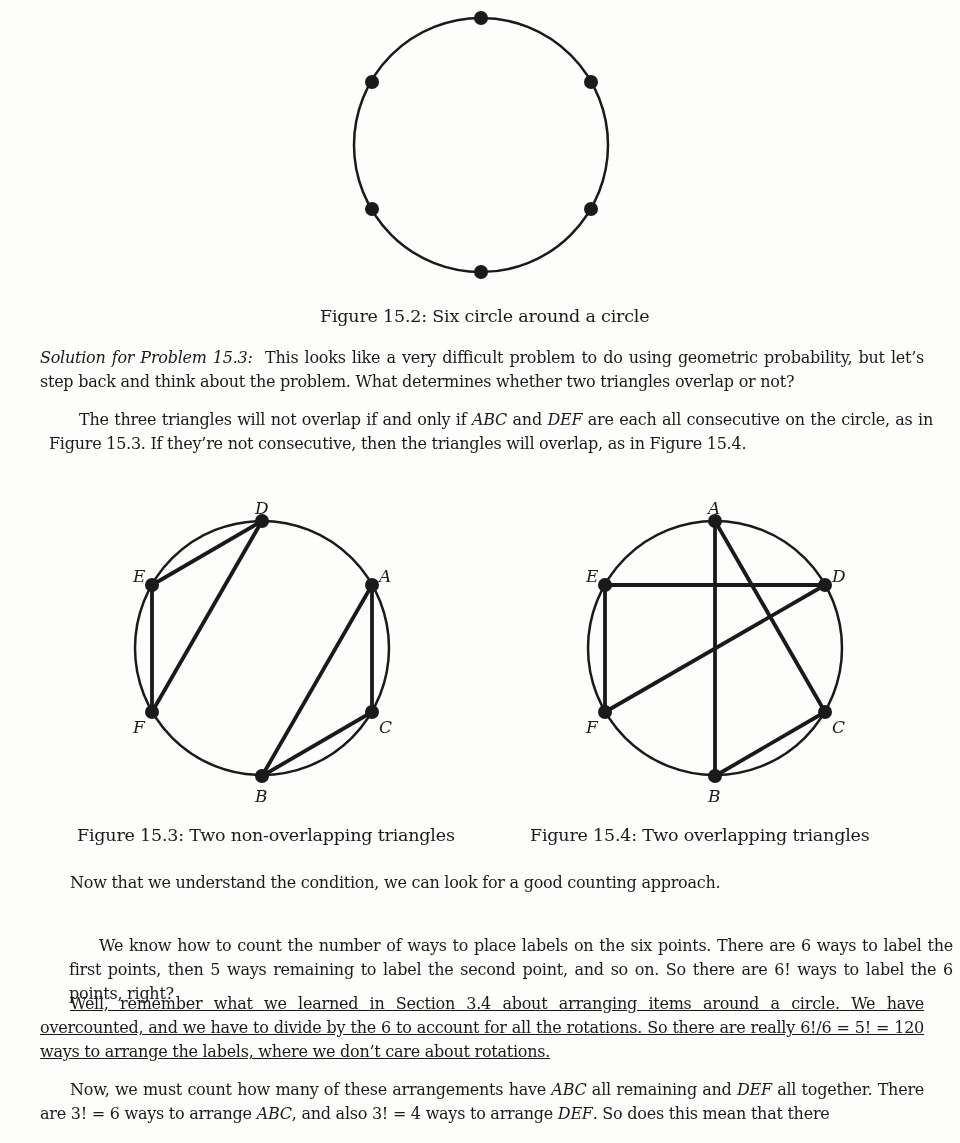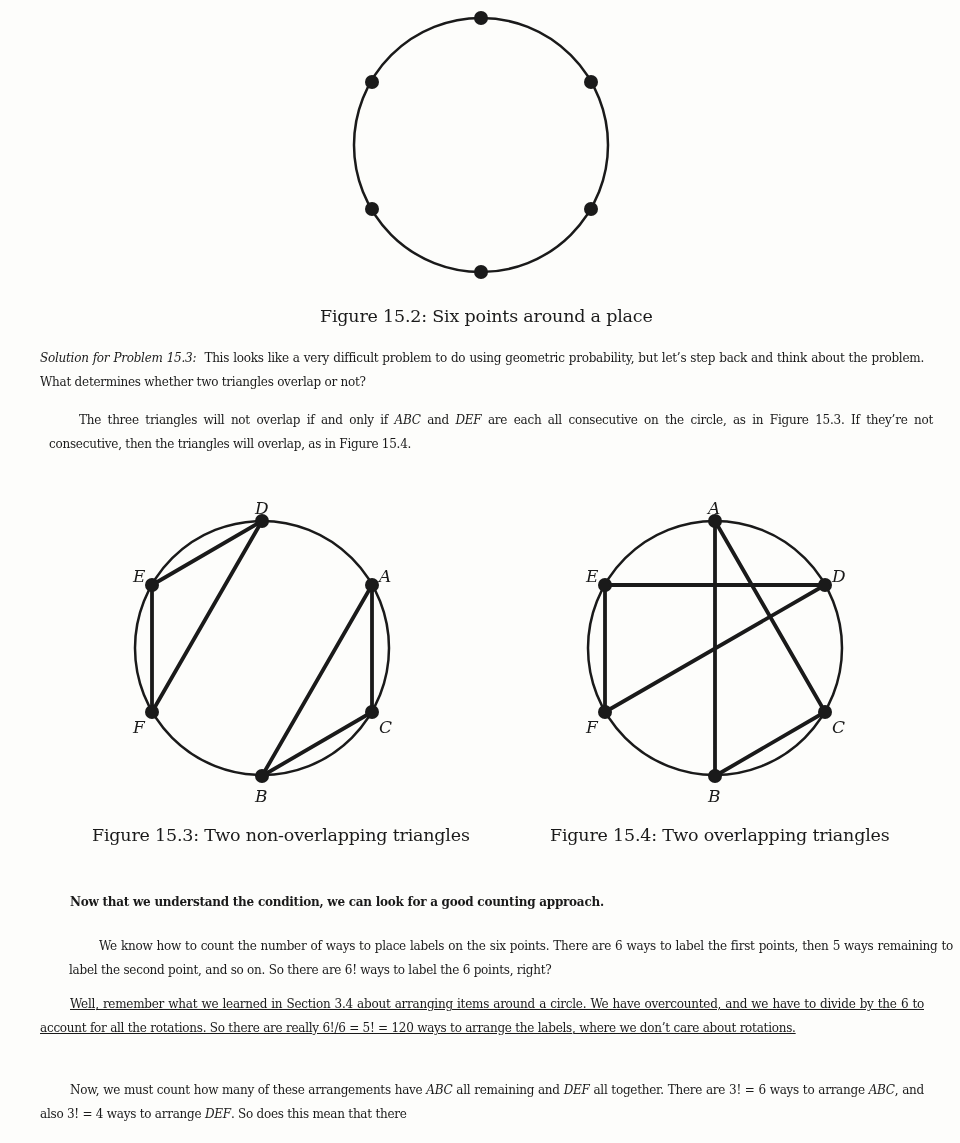--- a/index.html
+++ b/index.html
@@ -3,21 +3,21 @@
 <meta charset="utf-8">
 <style>
   html, body { margin: 0; padding: 0; }
   body {
     width: 960px; height: 1143px; background: #fdfdfb; position: relative; overflow: hidden;
     font-family: "DejaVu Serif", "Liberation Serif", serif; color: #1a1a1a;
   }
   svg { position: absolute; left: 0; top: 0; }
   .caption { position: absolute; font-size: 17.5px; white-space: nowrap; letter-spacing: -0.2px; }
   .para {
-    position: absolute; left: 40px; width: 884px; font-size: 12px; line-height: 24px;
+    position: absolute; left: 40px; width: 884px; font-size: 16px; line-height: 24px;
     text-align: justify; letter-spacing: -0.25px;
   }
   .para .indent { display: inline-block; width: 30px; }
   .it { font-style: italic; }
   .lbl { font-family: "DejaVu Serif", "Liberation Serif", serif; font-style: italic; font-size: 17px; fill: #1a1a1a; }
 </style>
 </head>
 <body>
 
 <svg width="960" height="300" viewBox="0 0 960 300">
@@ -25,21 +25,21 @@
   <g fill="#1a1a1a">
     <circle cx="481" cy="18" r="7"></circle>
     <circle cx="372" cy="82" r="7"></circle>
     <circle cx="591" cy="82" r="7"></circle>
     <circle cx="372" cy="209" r="7"></circle>
     <circle cx="591" cy="209" r="7"></circle>
     <circle cx="481" cy="272" r="7"></circle>
   </g>
 </svg>
 
-<div class="caption" style="left:320px; top:306px;">Figure 15.2: Six points around a place</div>
+<div class="caption" style="left:320px; top:306px;">Figure 15.2: Six circle around a circle</div>
 
 <div class="para" style="top:346px;">
   <span class="it">Solution for Problem 15.3:</span>&nbsp;
   <span>This looks like a very difficult problem to do using geometric probability, but let’s step back and think about the problem. What determines whether two triangles overlap or not?</span>
 </div>
 
 <div class="para" style="top:408px;margin-left:9px;">
   <span class="indent"></span><span>The three triangles will not overlap if and only if </span><span class="it">ABC</span><span> and </span><span class="it">DEF</span><span> are each all consecutive on the circle, as in Figure 15.3. If they’re not consecutive, then the triangles will overlap, as in Figure 15.4.</span>
 </div>
 
@@ -83,24 +83,24 @@
     </g>
     <text class="lbl" x="708" y="514">A</text>
     <text class="lbl" x="586" y="582">E</text>
     <text class="lbl" x="832" y="582">D</text>
     <text class="lbl" x="586" y="733">F</text>
     <text class="lbl" x="832" y="733">C</text>
     <text class="lbl" x="708" y="802">B</text>
   </g>
 </svg>
 
-<div class="caption" style="left:92px; top:825px;">Figure 15.3: Two non-overlapping triangles</div>
-<div class="caption" style="left:550px; top:825px;">Figure 15.4: Two overlapping triangles</div>
+<div class="caption" style="left:77px; top:825px;">Figure 15.3: Two non-overlapping triangles</div>
+<div class="caption" style="left:530px; top:825px;">Figure 15.4: Two overlapping triangles</div>
 
-<div class="para" style="top:890px;font-weight:bold;">
+<div class="para" style="top:871px;">
   <span class="indent"></span><span>Now that we understand the condition, we can look for a good counting approach.</span>
 </div>
 
 <div class="para" style="top:934px;margin-left:29px;">
   <span class="indent"></span><span>We know how to count the number of ways to place labels on the six points. There are 6 ways to label the first points, then 5 ways remaining to label the second point, and so on. So there are 6! ways to label the 6 points, right?</span>
 </div>
 
 <div class="para" style="top:992px;text-decoration:underline;">
   <span class="indent"></span><span>Well, remember what we learned in Section 3.4 about arranging items around a circle. We have overcounted, and we have to divide by the 6 to account for all the rotations. So there are really 6!/6 = 5! = 120 ways to arrange the labels, where we don’t care about rotations.</span>
 </div>

